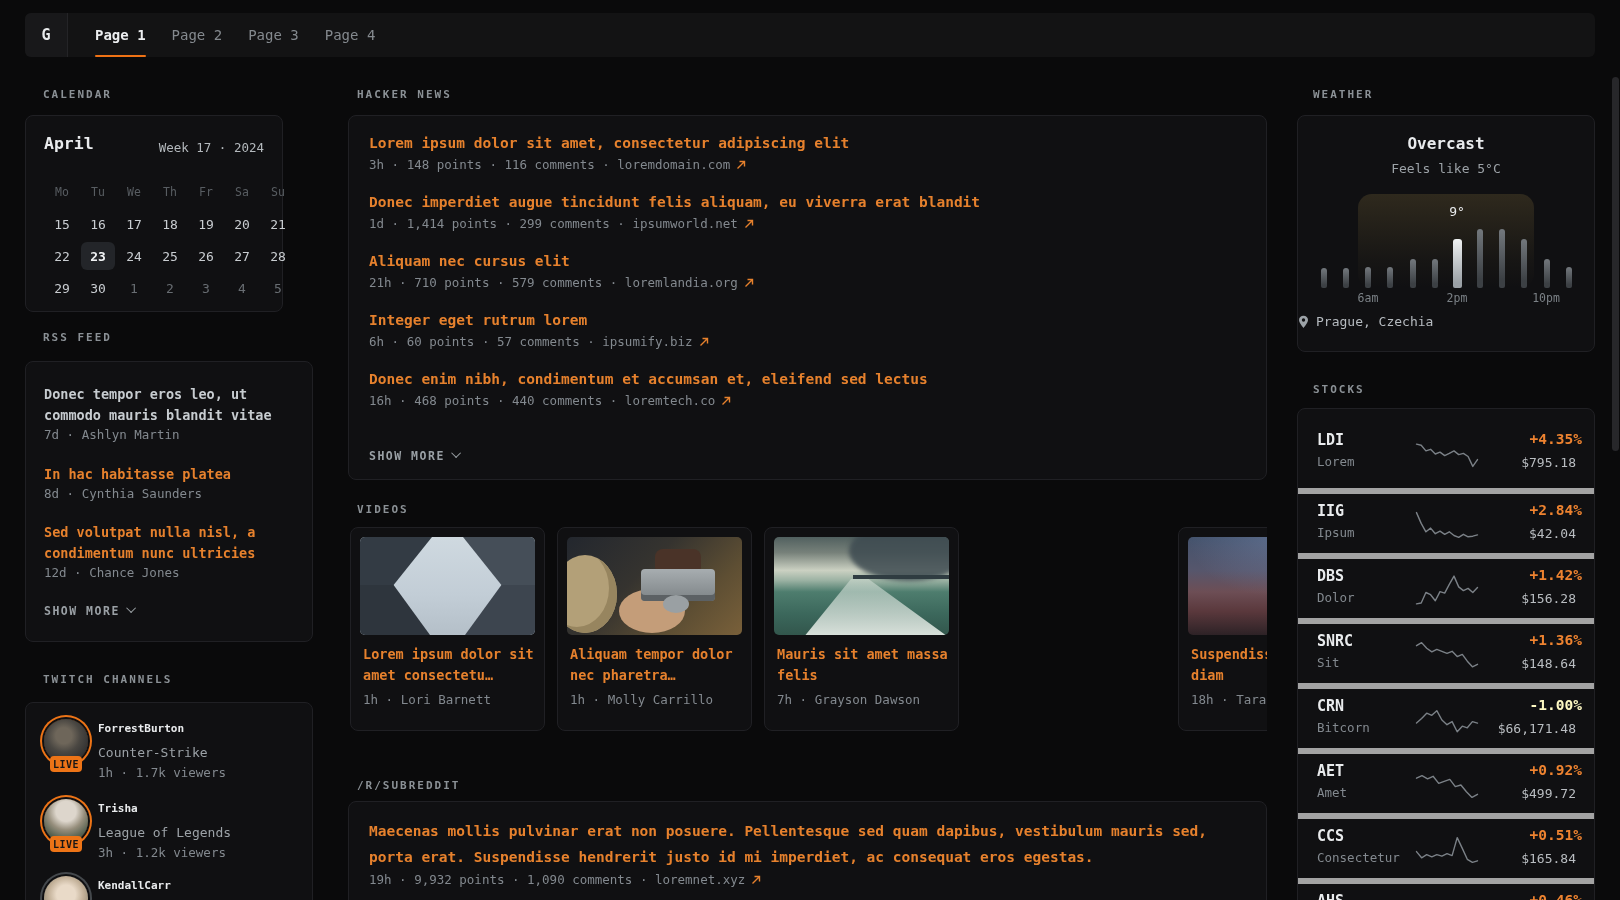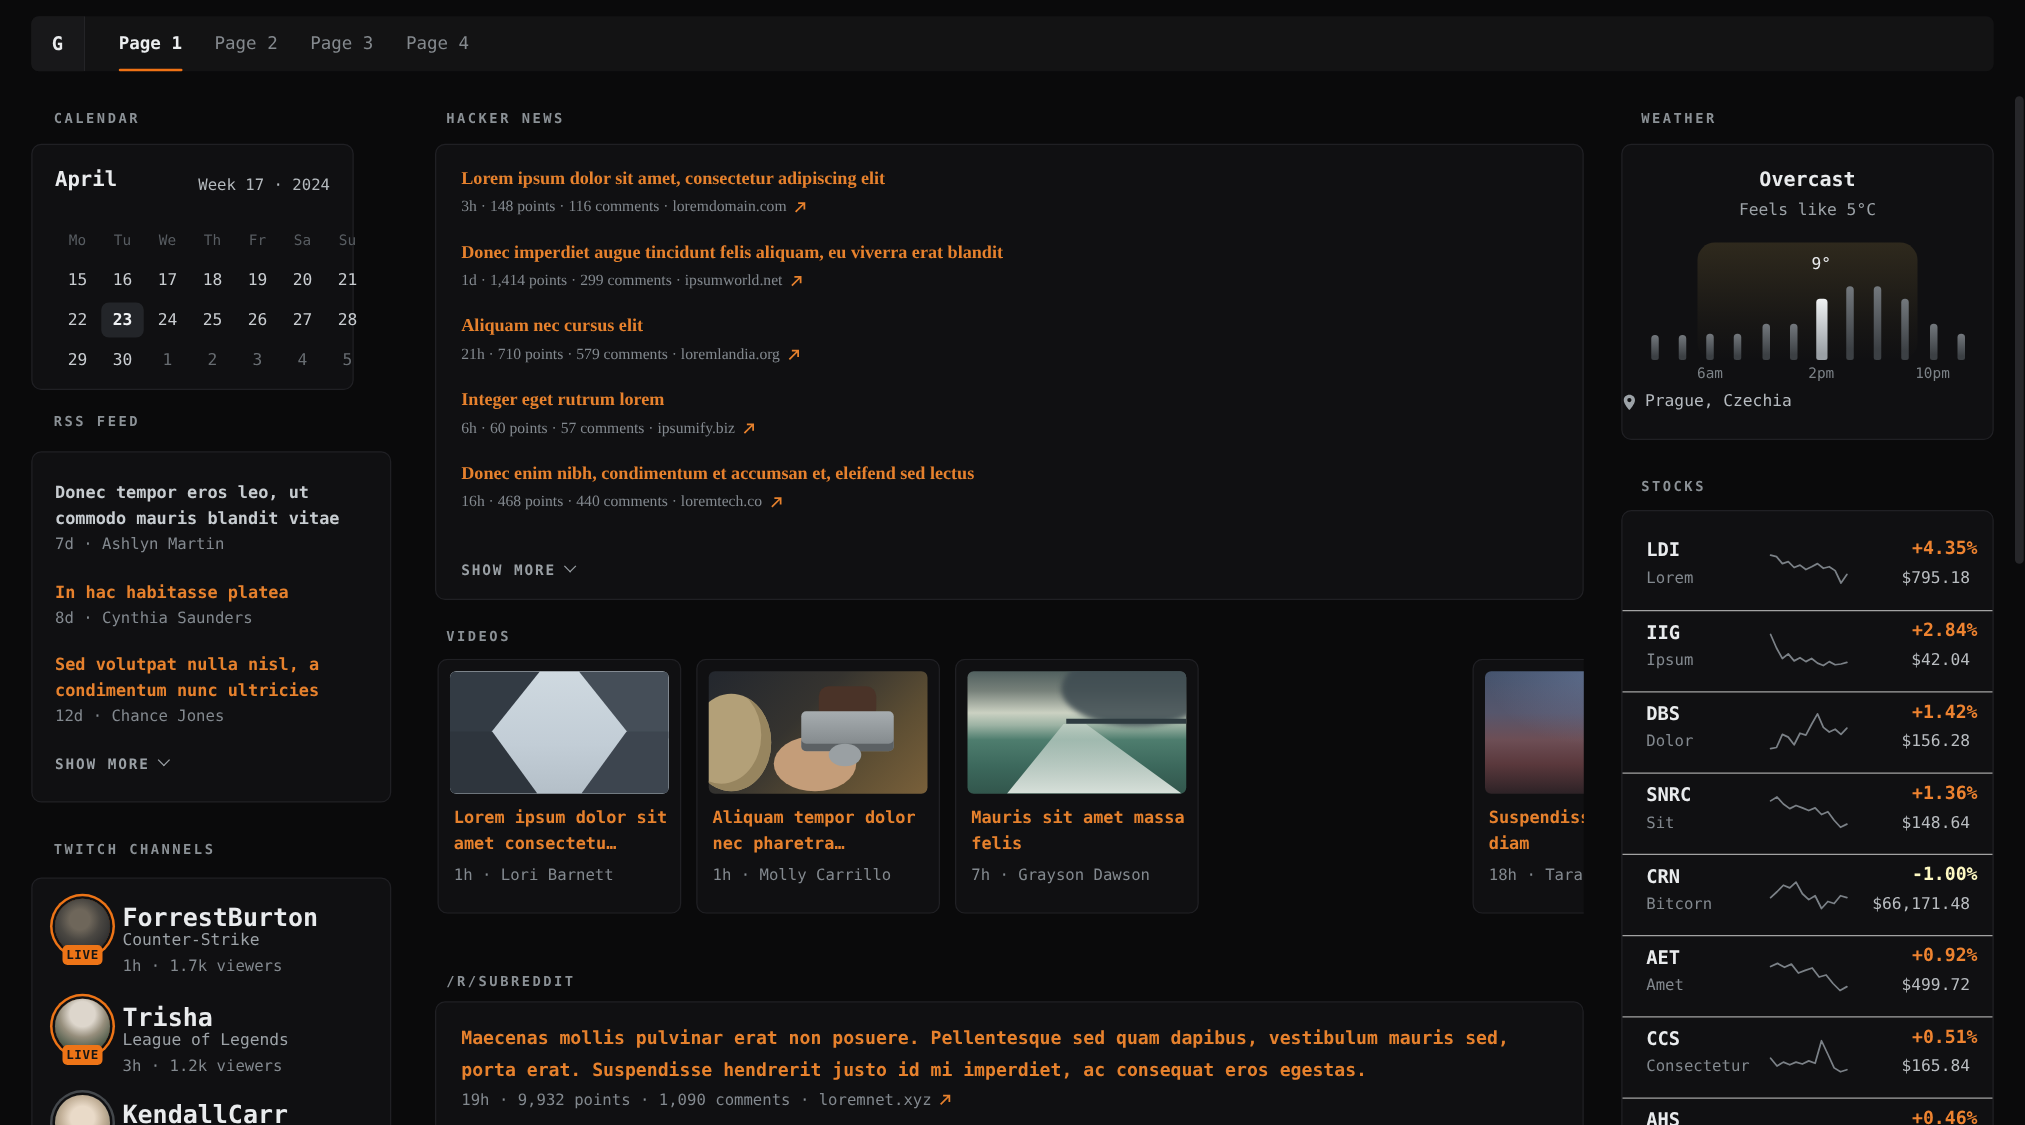--- a/index.html
+++ b/index.html
@@ -41,36 +41,36 @@
   .cal-day   { color:#c9cdd1; font-size:13px; width:34px; height:28px; display:flex;
                align-items:center; justify-content:center; border-radius:6px; cursor:pointer; }
   .cal-day.dim { color:#686d72; }
   .cal-day.selected { background:#232529; color:#f0f2f4; font-weight:700; }
 
   
   .feed-item-title { font-size:13.5px; line-height:21px; }
   .feed-item-title.read { color:#c7ccd0; }
   .rss-meta { color:#83898f; font-size:12.5px; margin-top:1px; }
 
-  .hn-item { position:absolute; left:20px; right:20px;font-family:Liberation Serif, serif; }
+  .hn-item { position:absolute; left:20px; right:20px; }
   .hn-item .item-title { font-size:14.5px; white-space:nowrap; overflow:hidden; }
   .hn-item .item-meta { margin-top:6px; }
 
   
   .tw-ch { position:absolute; left:18px; right:14px; height:72px; }
   .avatar { position:absolute; left:0; top:0; width:44px; height:44px; border-radius:50%;
             box-shadow:0 0 0 2px #101012, 0 0 0 4px #44484c; cursor:pointer; }
   .avatar.live { box-shadow:0 0 0 2px #101012, 0 0 0 4px #ed7417; }
   .av-1 { background:radial-gradient(circle at 45% 38%, #6e665a 0 22%, #4a4742 45%, #303030 75%, #242424 100%); }
   .av-2 { background:radial-gradient(circle at 50% 28%, #ddd6cc 0 26%, #968e7c 48%, #55604f 72%, #343a34 100%); }
   .av-3 { background:radial-gradient(circle at 50% 42%, #e9dac8 0 28%, #c2b098 52%, #918873 78%, #6e6757 100%); }
   .live-badge { position:absolute; left:6px; top:37px; width:32px; height:16px; background:#ed7417;
                 color:#161616; font-size:10px; font-weight:700; border-radius:4px;
                 display:flex; align-items:center; justify-content:center; letter-spacing:0.5px; }
-  .tw-name { position:absolute; left:54px; top:3px; font-size:20px; font-weight:700; color:#e9ebed; cursor:pointer; }
+  .tw-name { position:absolute; left:54px; top:3px; font-size:11px; font-weight:700; color:#e9ebed; cursor:pointer; }
   .tw-game { position:absolute; left:54px; top:26px; font-size:13px; color:#9ca2a7; }
   .tw-meta { position:absolute; left:54px; top:46px; font-size:12.5px; color:#83898f; }
 
   
   .videos-clip { position:absolute; left:348px; top:527px; width:919px; height:204px; overflow:hidden; }
   .vid-card { position:absolute; top:0; width:195px; height:204px; background:#101012;
               border:1px solid #202024; border-radius:8px; cursor:pointer; }
   .vid-thumb { position:absolute; left:9px; top:9px; width:175px; height:98px; border-radius:5px; overflow:hidden; }
   .vid-title { position:absolute; left:12px; top:116px; width:172px; color:#e6812d; font-weight:700;
                font-size:13.5px; line-height:21px; white-space:pre-line; }
@@ -125,21 +125,21 @@
                   background:linear-gradient(180deg, rgba(199,166,84,0.17), rgba(199,166,84,0.04) 70%, rgba(199,166,84,0)); }
   .wx-bar { position:absolute; border-radius:3px 3px 2px 2px;
             background:linear-gradient(180deg,#73787d,#3c4044 85%); }
   .wx-bar.hl { background:linear-gradient(180deg,#f0f2f3,#9aa0a5 90%); }
   .wx-peak { position:absolute; width:40px; text-align:center; top:88px; font-size:13px; color:#e9ebed; }
   .wx-tick { position:absolute; top:175px; width:44px; text-align:center; font-size:11.5px; color:#7b8186; }
   .wx-loc { position:absolute; left:0; right:0; top:198px; display:flex; align-items:center;
             gap:7px; font-size:13px; color:#b6bbc0; }
 
   
-  .stock-row { position:absolute; left:0; right:0; height:65px; border-top:1px solid #a3a3a3; cursor:pointer; }
+  .stock-row { position:absolute; left:0; right:0; height:65px; border-top:6px solid #a3a3a3; cursor:pointer; }
   .stock-row.first { border-top:none; }
   .st-ticker { position:absolute; left:19px; top:8px; font-size:15px; font-weight:700; color:#e9ebed; }
   .st-name   { position:absolute; left:19px; top:31px; font-size:12.5px; color:#83898f; }
   .st-spark  { position:absolute; left:116px; top:13px; }
   .st-change { position:absolute; right:12px; top:8px; font-size:14.5px; font-weight:700; }
   .st-change.up { color:#ee8330; } .st-change.down { color:#fef9c3; }
   .st-price  { position:absolute; right:18px; top:32px; font-size:13px; color:#b9bdc1; }
 
   .scroll-thumb { position:absolute; left:1612px; top:77px; width:7px; height:374px; border-radius:4px; background:#27272a; }
 </style>

